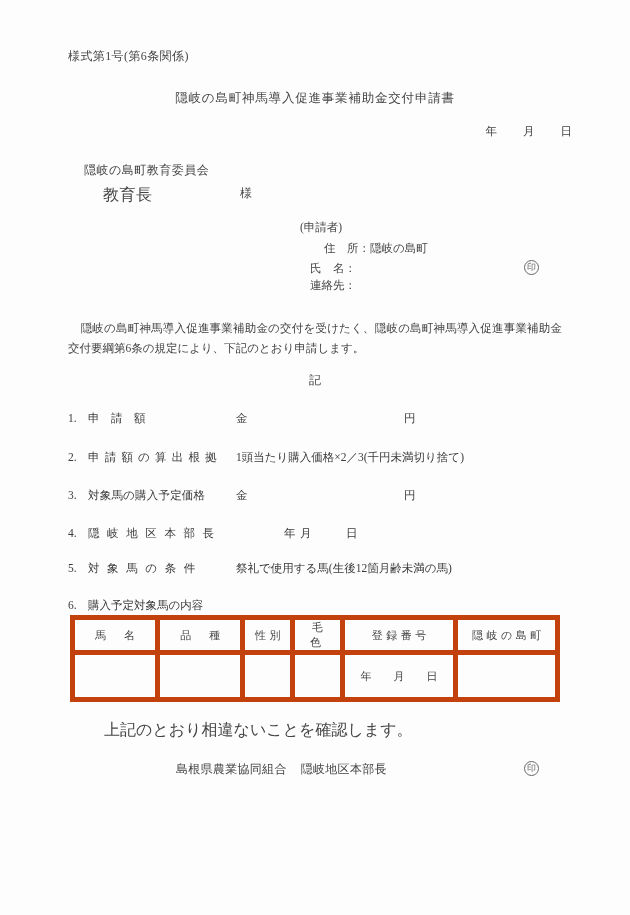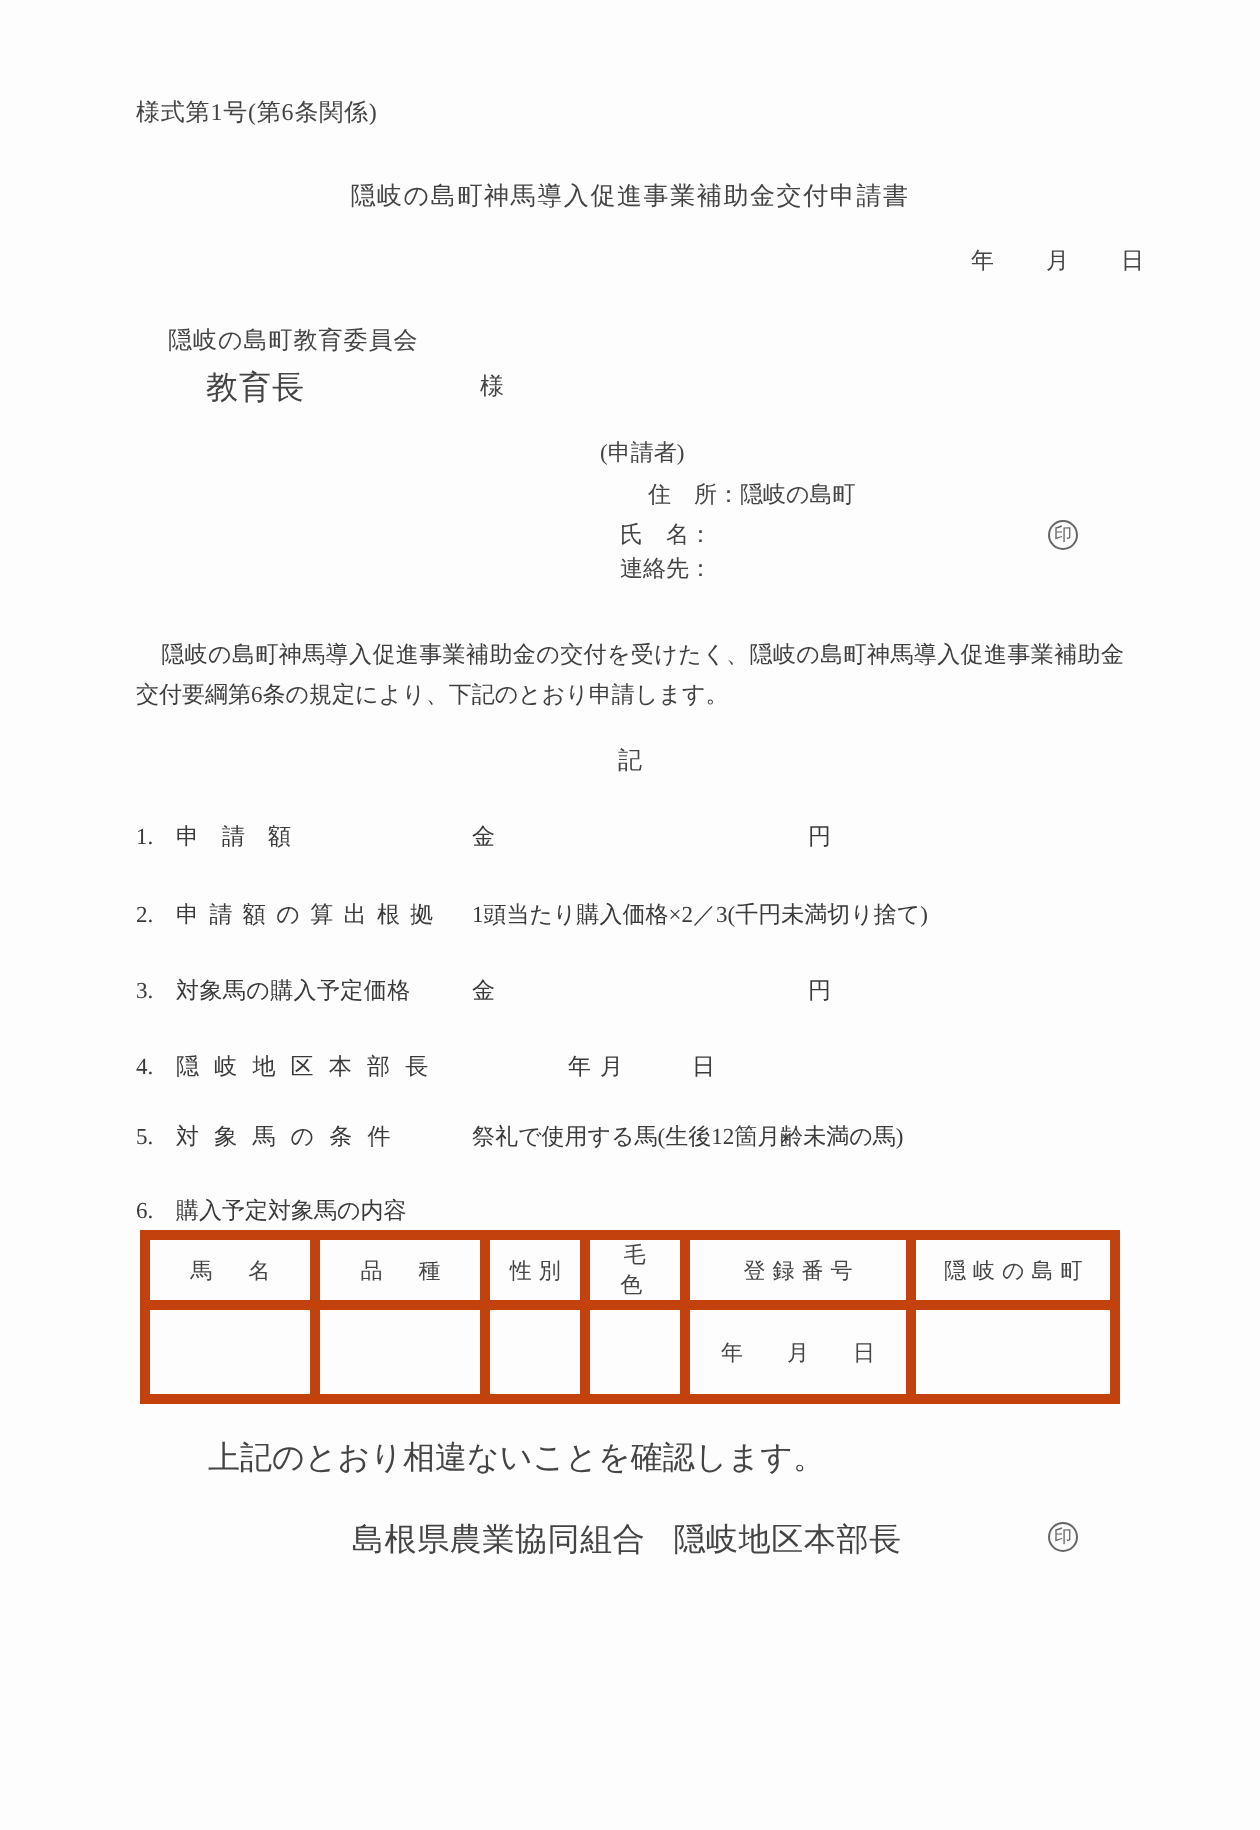--- a/index.html
+++ b/index.html
@@ -195,21 +195,21 @@
 
   
   .confirm-text {
     left: 104px;
     top: 722px;
     font-size: 16px;
   }
   .ja-line {
     left: 176px;
     top: 763px;
-    font-size: 16px;
+    font-size: 12px;
     letter-spacing: 0.3px;
     text-align: right;
   }
   .ja-line .gap { display: inline-block; width: 14px; }
 </style>
 </head>
 <body>
 
 <div class="page">
 

